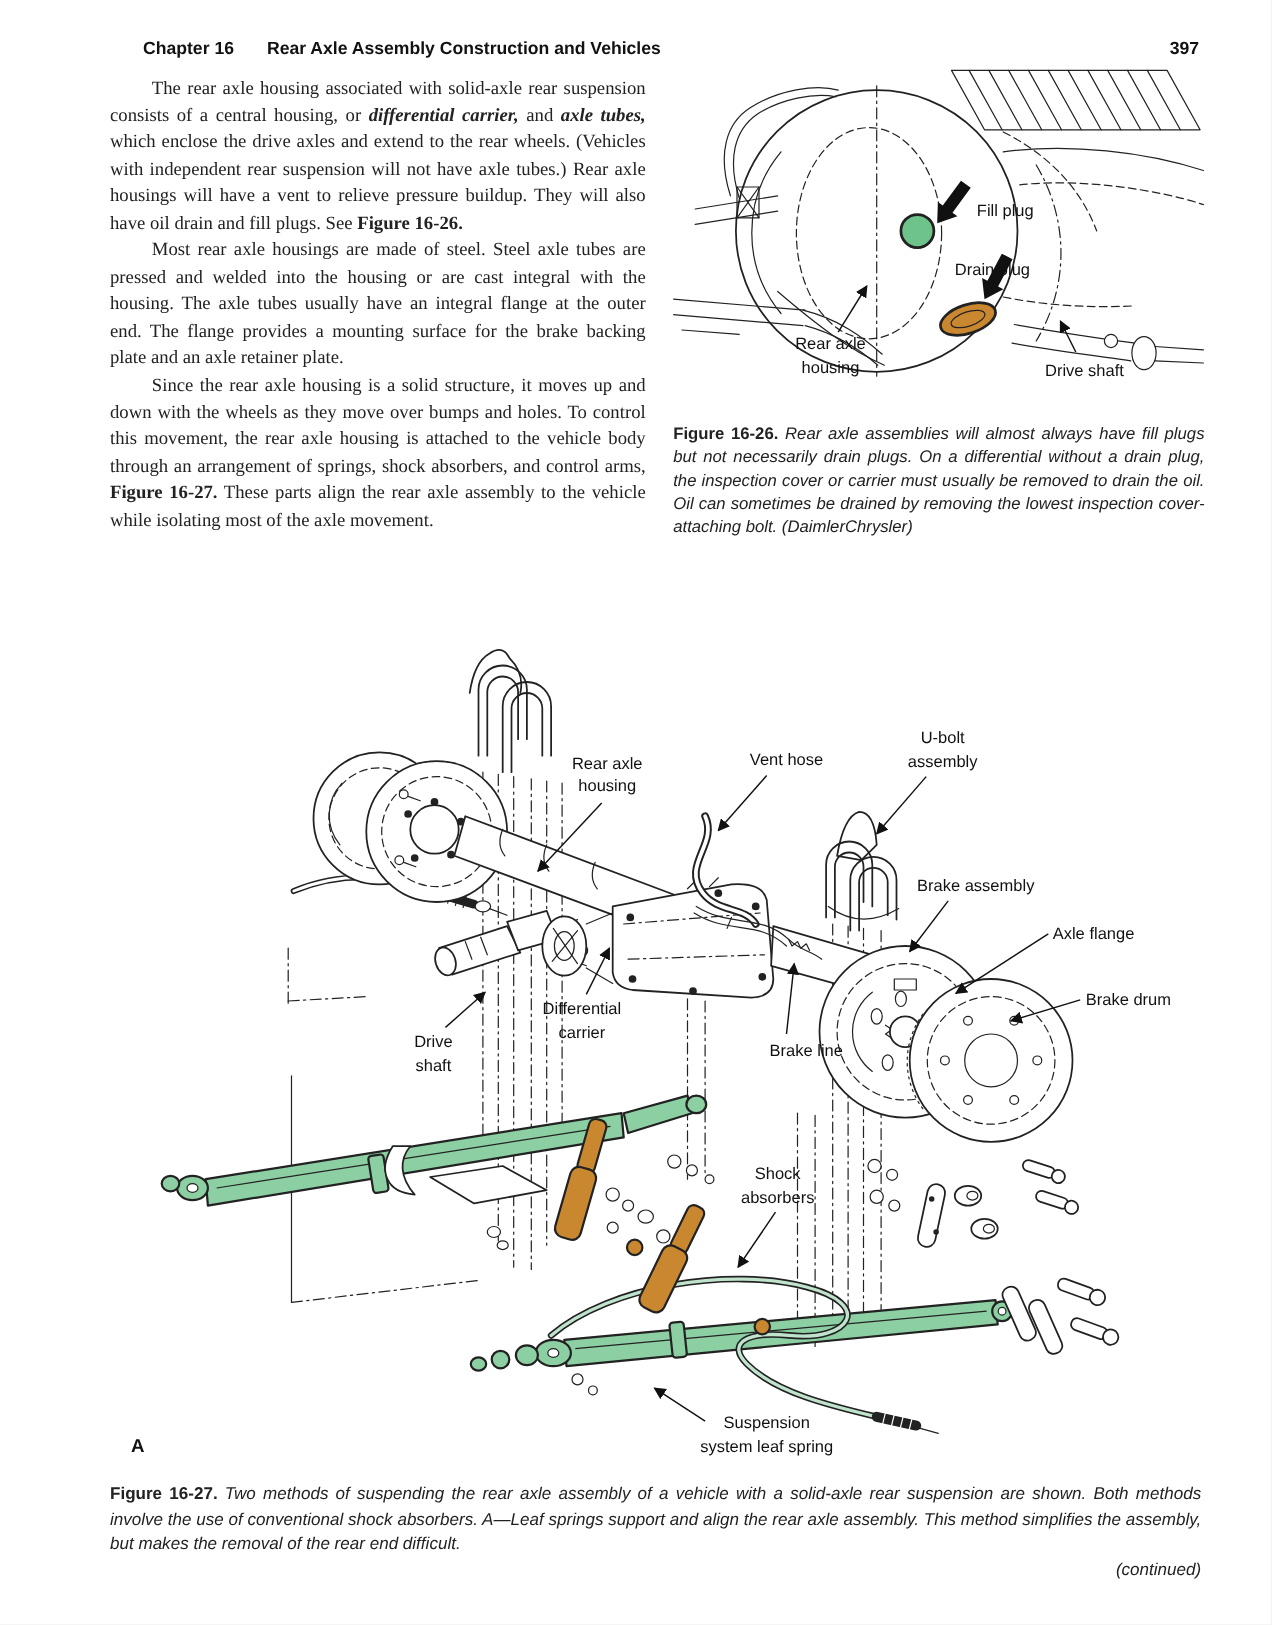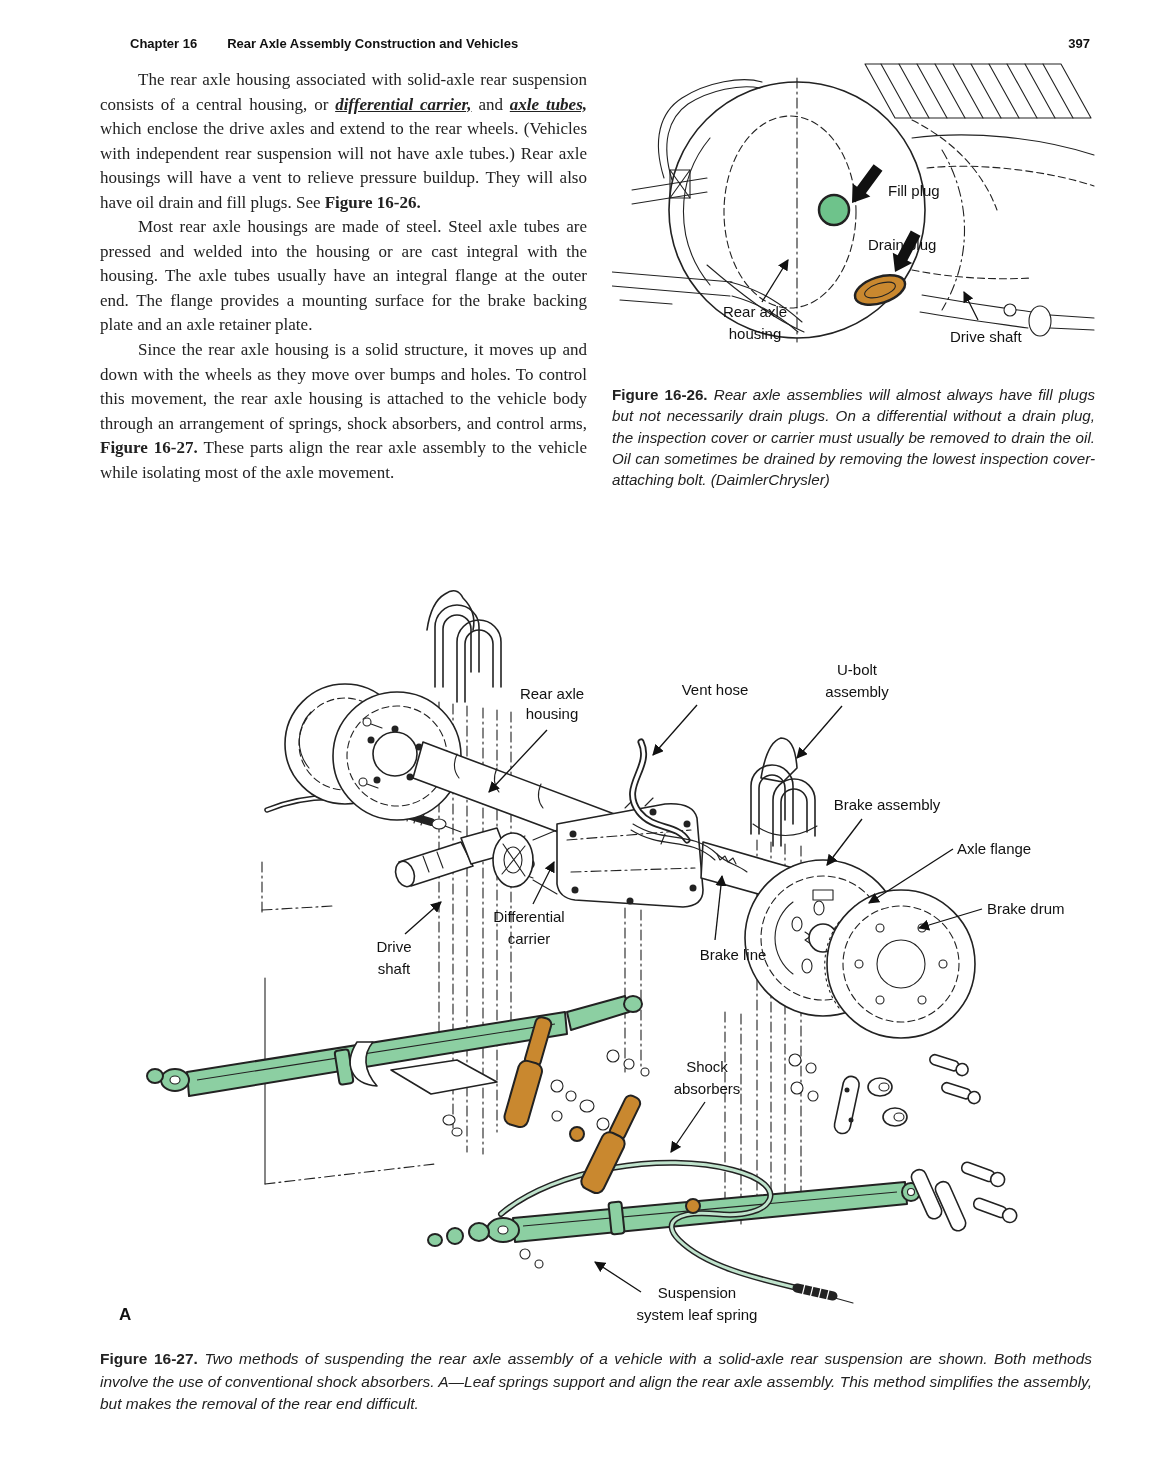--- a/index.html
+++ b/index.html
@@ -3,31 +3,31 @@
 <meta charset="utf-8">
 <style>
   html,body{margin:0;padding:0;background:#e8e8e8;}
   .page{
     position:relative;width:1156px;height:1477px;background:#ffffff;
     margin:0 auto;overflow:hidden;color:#1e1e1e;
     font-family:"Liberation Serif", serif;
   }
   
   .hdr{position:absolute;left:100px;top:36px;width:990px;display:flex;align-items:center;
-       font-family:"Liberation Sans", sans-serif;font-weight:bold;font-size:13px;color:#111;}
+       font-family:"Liberation Sans", sans-serif;font-weight:bold;font-size:16px;color:#111;}
   .hdr .chap{margin-left:30px;}
   .hdr .ttl{margin-left:30px;}
   .hdr .pgnum{margin-left:auto;}
   
   .col-left{position:absolute;left:100px;top:68px;width:487px;font-size:17px;line-height:24.55px;
             text-align:justify;color:#222;}
   .col-left p{margin:0;text-indent:38px;}
   .seg-b{font-weight:bold;font-style:normal;}
   .seg-i{font-style:italic;font-weight:normal;}
-  .seg-bi{font-weight:bold;font-style:italic;text-decoration:underline;}
+  .seg-bi{font-weight:bold;font-style:italic;}
   
   .fig26{position:absolute;left:612px;top:60px;width:483px;height:298px;}
   .cap26{position:absolute;left:612px;top:368px;width:483px;
          font-family:"Liberation Sans", sans-serif;font-size:15.2px;line-height:21.3px;
          text-align:justify;color:#222;margin-top:16px;}
   
   .fig27{position:absolute;left:105px;top:572px;width:960px;height:770px;}
   .cap27{position:absolute;left:100px;top:1348px;width:992px;
          font-family:Liberation Sans, sans-serif;font-size:15.5px;line-height:22.5px;
          text-align:justify;color:#222;}
@@ -456,15 +456,16 @@
       <text x="602" y="500" text-anchor="middle">Shock</text>
       <text x="602" y="522" text-anchor="middle">absorbers</text>
       <text x="592" y="726" text-anchor="middle">Suspension</text>
       <text x="592" y="748" text-anchor="middle">system leaf spring</text>
       <text x="14" y="748" class="bold">A</text>
     </g>
   </svg>
 
   <div class="cap27">
     <span><span class="seg-b">Figure 16-27.</span><span class="seg-i"> Two methods of suspending the rear axle assembly of a vehicle with a solid-axle rear suspension are shown. Both methods involve the use of conventional shock absorbers. A—Leaf springs support and align the rear axle assembly. This method simplifies the assembly, but makes the removal of the rear end difficult.</span></span>
+    <span class="cont">(continued)</span>
   </div>
 
 </div>
 
 </body></html>

